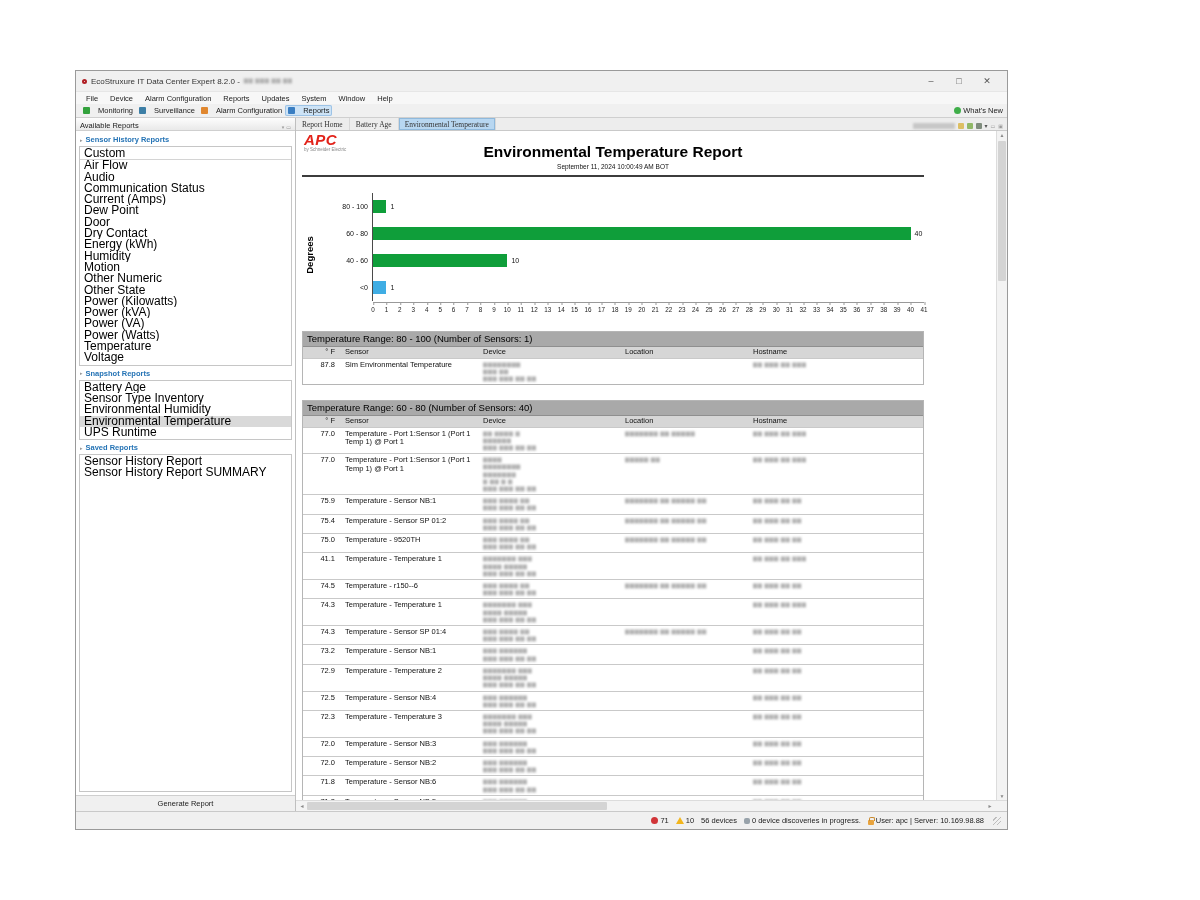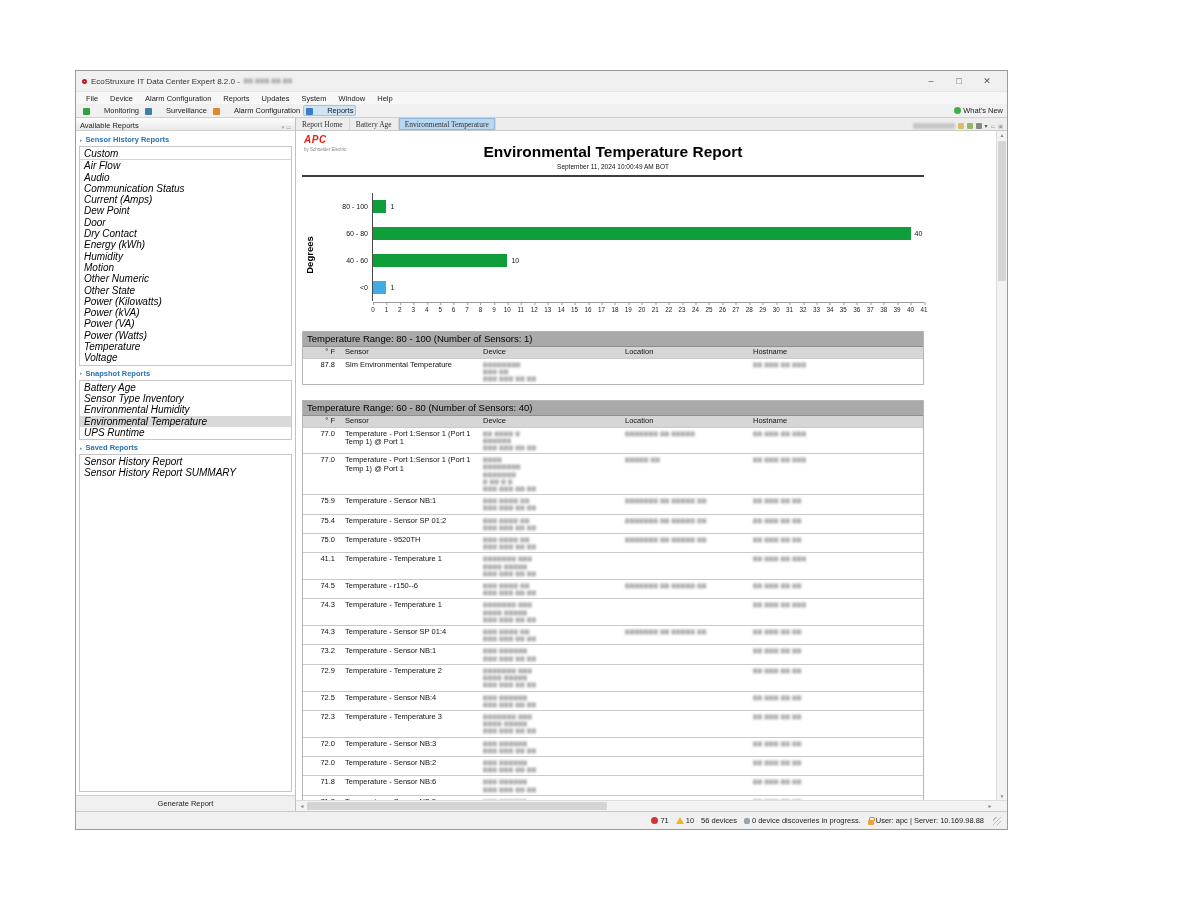--- a/index.html
+++ b/index.html
@@ -19,41 +19,41 @@
 
   
   .menubar{height:13px;background:#f7f7f7;border-top:1px solid #e6e6e6;display:flex;align-items:center;
            padding-left:4px;font-size:7.5px;color:#222;flex:none;}
   .menu-item{padding:0 6px;}
 
   
   .toolbar{height:14px;background:#f0f0f0;border-bottom:1px solid #cfcfcf;display:flex;align-items:center;
            padding:0 4px;font-size:7.5px;color:#222;flex:none;}
   .tb-items{display:flex;align-items:center;}
-  .tb-item{display:flex;align-items:flex-end;gap:14px;padding:1px 3px;border-radius:2px;}
+  .tb-item{display:flex;align-items:center;gap:8px;padding:1px 3px;border-radius:2px;}
   .tb-item.active{background:#cde3f6;box-shadow:0 0 0 1px #9dc3e6 inset;}
   .tb-ico{width:7px;height:7px;border-radius:1px;display:inline-block;flex:none;}
   .whats-new{margin-left:auto;display:flex;align-items:center;gap:2px;}
   .wn-ico{width:7px;height:7px;border-radius:50%;background:#3fae49;display:inline-block;}
 
   
   .main{flex:1;display:flex;min-height:0;}
 
   .sidebar{width:220px;flex:none;border-right:1px solid #bfbfbf;display:flex;flex-direction:column;background:#f0f0f0;}
   .panel-header{height:13px;flex:none;background:linear-gradient(#fdfdfd,#e9e9e9);border-bottom:1px solid #cfcfcf;
                 font-size:7.5px;display:flex;align-items:flex-end;padding:0 4px;color:#222;}
   .ph-icons{margin-left:auto;display:flex;gap:2px;}
   .ph-ico{font-size:5px;color:#9a9a9a;}
   .sidebar-body{flex:1;background:#fff;padding:1px 3px 3px;display:flex;flex-direction:column;overflow:hidden;
                 border-bottom:1px solid #cfcfcf;}
   .sec-header{color:#2473b5;font-weight:bold;font-size:7.5px;padding:3px 1px 2px;display:flex;align-items:center;gap:3px;}
   .sec-arrow{color:#999;font-size:5px;}
   .sec-box{border:1px solid #c6c6c6;background:#fff;padding:1px 0;}
   .sec-box.fill{flex:1;}
-  .list-item{font-size:10px;line-height:11.3px;padding:0 4px;white-space:nowrap;overflow:hidden;font-style:italic;}
+  .list-item{font-size:12px;line-height:11.3px;padding:0 4px;white-space:nowrap;overflow:hidden;}
   .list-item.divider{border-bottom:1px solid #d4d4d4;}
   .list-item.selected{background:#d9d9d9;}
   .generate{height:15px;flex:none;display:flex;align-items:center;justify-content:center;font-size:7.5px;color:#222;}
 
   .content{flex:1;display:flex;flex-direction:column;min-width:0;background:#fff;}
 
   
   .tabstrip{height:13px;flex:none;background:#ededed;border-bottom:1px solid #c9c9c9;display:flex;
             align-items:flex-end;font-size:7.5px;color:#333;font-family:Liberation Serif, serif;}
   .tabs{display:flex;align-items:flex-end;height:100%;}
@@ -75,21 +75,21 @@
   .vthumb{position:absolute;left:1px;right:1px;top:10px;height:140px;background:#d4d4d4;border-radius:1px;}
 
   .hscroll{height:11px;flex:none;background:#f3f3f3;border-top:1px solid #dcdcdc;position:relative;}
   .harr{position:absolute;top:0;width:10px;text-align:center;font-size:6px;color:#8a8a8a;line-height:10px;}
   .harr{left:1px;} .harr.hright{left:auto;right:12px;}
   .hthumb{position:absolute;top:1px;bottom:1px;left:11px;width:300px;background:#d4d4d4;border-radius:1px;}
 
   
   .rheader{position:relative;border-bottom:2px solid #3c3c3c;padding:3px 0 5px;min-height:40px;}
   .apc{position:absolute;left:2px;top:1px;}
-  .apc-logo{color:#e2231a;font-weight:bold;font-style:italic;font-size:10px;line-height:12px;letter-spacing:.5px;}
+  .apc-logo{color:#e2231a;font-weight:bold;font-style:italic;font-size:15px;line-height:12px;letter-spacing:.5px;}
   .apc-sub{font-size:4.5px;color:#888;margin-top:1px;}
   .rtitle{text-align:center;font-size:15.5px;font-weight:bold;color:#000;margin-top:7px;}
   .rtime{text-align:center;font-size:6.5px;color:#111;margin-top:2px;}
 
   
   .chart{display:flex;margin-top:16px;}
   .ylab-cell{width:14px;position:relative;flex:none;}
   .ylab{position:absolute;top:50%;left:50%;transform:translate(-50%,-50%) rotate(-90deg);
         font-weight:bold;font-size:9.5px;white-space:nowrap;}
   .chart-main{flex:1;min-width:0;}

